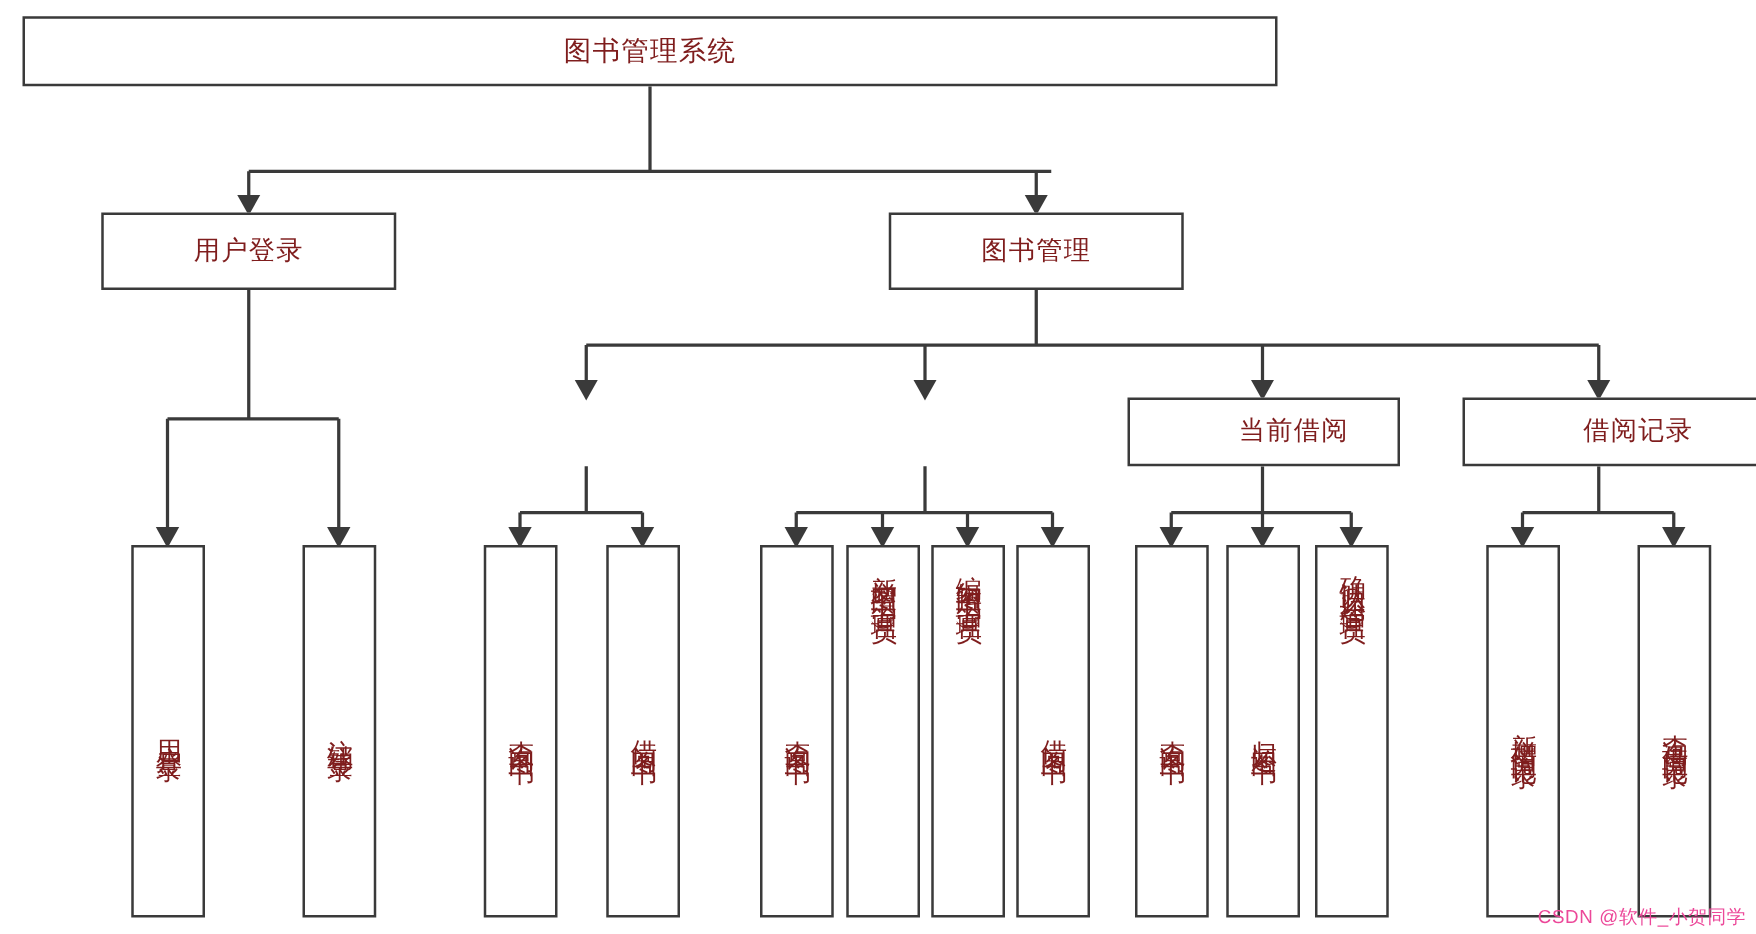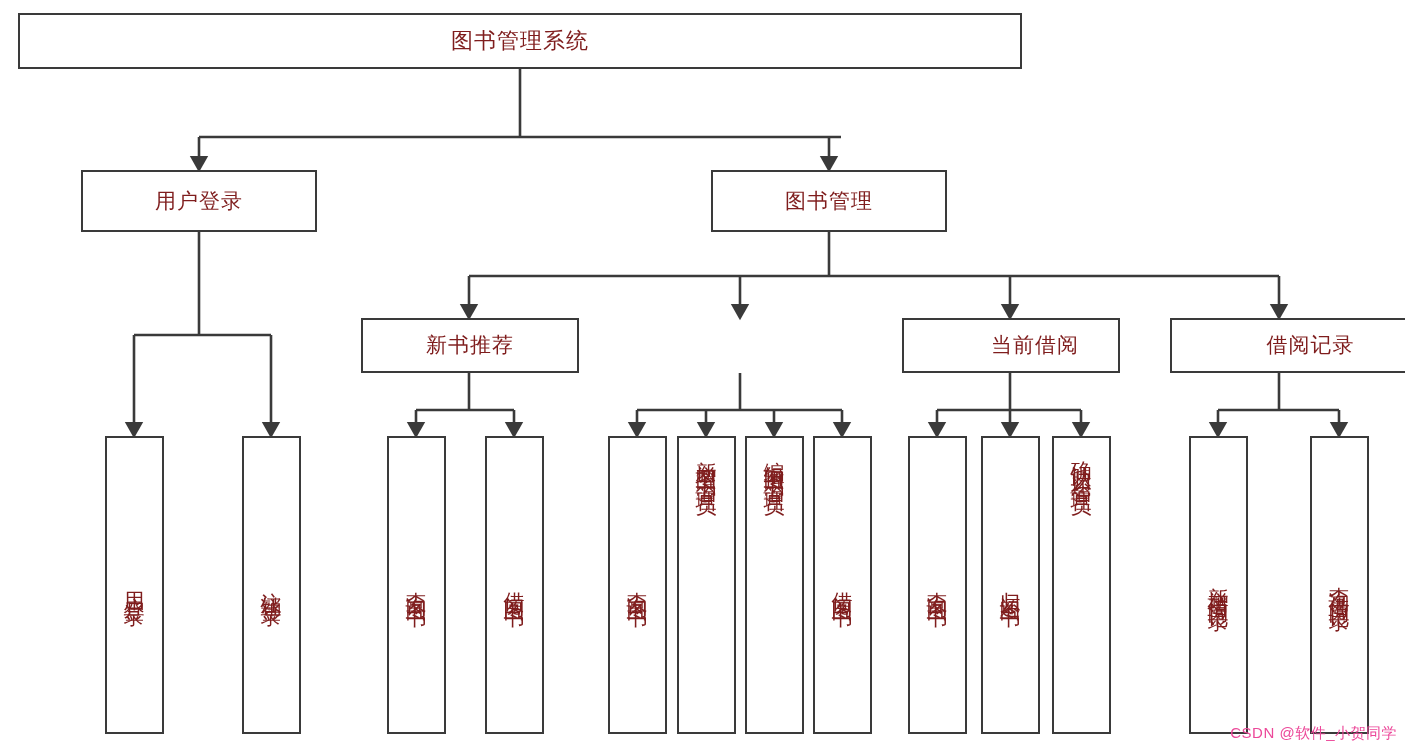--- a/index.html
+++ b/index.html
@@ -140,23 +140,20 @@
     <span class="node-label">图书管理系统</span>
   </div>
 
   <div class="node horizontal" style="left: 81px; top: 170px; width: 236px; height: 62px;">
     <span class="node-label">用户登录</span>
   </div>
   <div class="node horizontal" style="left: 711px; top: 170px; width: 236px; height: 62px;">
     <span class="node-label">图书管理</span>
   </div>
 
-  <div class="node horizontal" style="left: 361px; top: 318px; width: 218px; height: 55px;">
-    <span class="node-label">新书推荐</span>
-  </div>
   <div class="node horizontal" style="left: 902px; top: 318px; width: 218px; height: 55px; padding-left: 48px;">
     <span class="node-label">当前借阅</span>
   </div>
   <div class="node horizontal" style="left: 1170px; top: 318px; width: 248px; height: 55px; padding-left: 33px;">
     <span class="node-label">借阅记录</span>
   </div>
 
   <div class="node vertical centered" style="left: 105px; top: 436px; width: 59px; height: 298px;">
     <span class="node-label">用户登录</span>
   </div>

